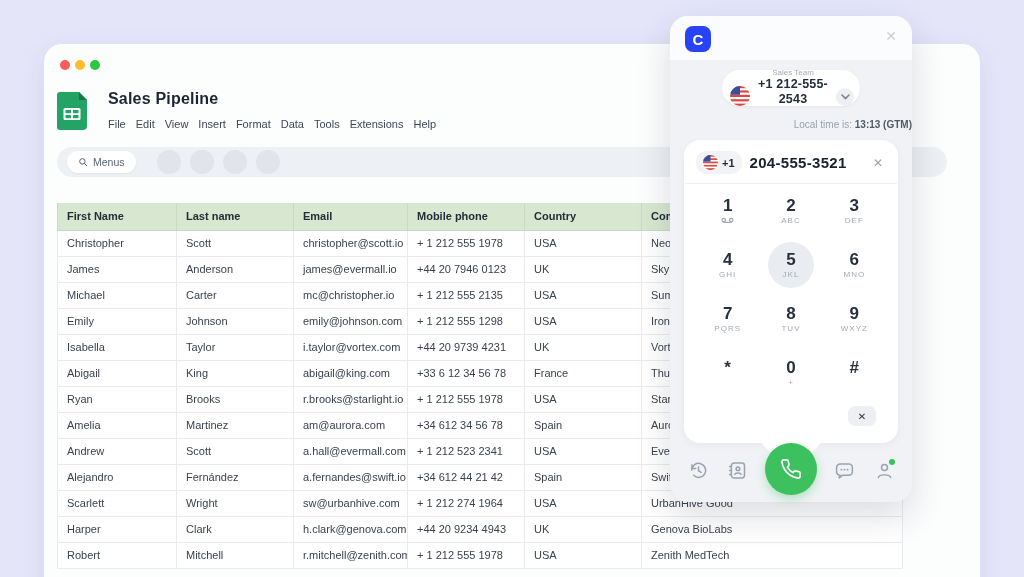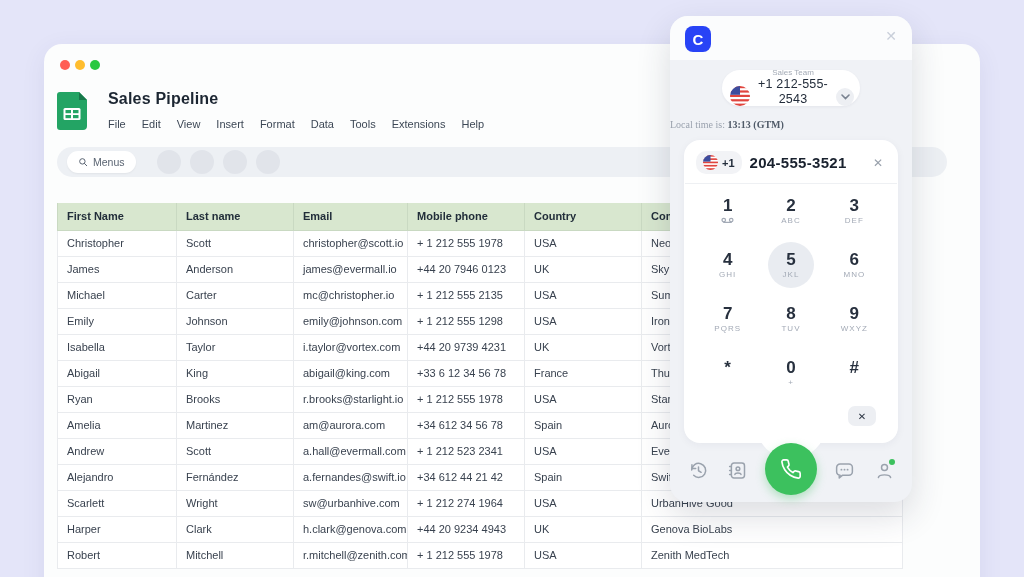--- a/index.html
+++ b/index.html
@@ -16,21 +16,21 @@
     box-shadow: 0 6px 24px rgba(60,60,120,.08);
   }
   
   .traffic { position:absolute; left:16px; top:16px; display:flex; gap:5px; }
   .traffic span { width:10px; height:10px; border-radius:50%; display:block; }
   .t-red { background:#ff5d55; } .t-yellow { background:#ffbd2e; } .t-green { background:#28c840; }
 
   
   .sheets-icon { position:absolute; left:13px; top:48px; width:30px; height:38px; }
   .doc-title { position:absolute; left:64px; top:46px; font-size:16px; font-weight:700; color:#1c2632; letter-spacing:.2px; }
-  .menubar { position:absolute; left:64px; top:74px; display:flex; gap:16px; }
+  .menubar { position:absolute; left:64px; top:74px; display:flex; gap:10px; }
   .menubar span { font-size:11px; color:#3d4856; cursor:default; }
 
   
   .toolbar { position:absolute; left:13px; top:103px; width:890px; height:30px; background:#edf0f4; border-radius:15px; display:flex; align-items:center; }
   .menus-pill { margin-left:10px; height:22px; background:#fff; border-radius:11px; display:flex; align-items:center; gap:5px; padding:0 11px; box-shadow:0 1px 2px rgba(0,0,0,.05); }
   .menus-pill svg { width:10px; height:10px; }
   .menus-pill span { font-size:10.5px; color:#5a6472; }
   .tool-dots { display:flex; gap:9px; margin-left:21px; }
   .tool-dots i { width:24px; height:24px; border-radius:50%; background:#e1e4ea; display:block; }
 
@@ -57,24 +57,24 @@
   .app-logo { position:absolute; left:15px; top:10px; width:26px; height:26px; border-radius:8px;
     background: var(--accent-blue, #2843f6); color:#fff; font-size:15px; font-weight:700;
     display:flex; align-items:center; justify-content:center; }
   .panel-close { position:absolute; right:15px; top:13px; font-size:14px; color:#c9cfda; line-height:1; cursor:pointer; }
 
   .line-pill { position:relative; margin:10px auto 0; width:138px; height:36px; background:#fff; border-radius:18px;
     display:flex; align-items:flex-end; padding:0 6px 0 8px; box-shadow:0 1px 3px rgba(30,40,70,.06); }
   .line-pill .flag { width:20px; height:20px; flex:0 0 auto; }
   .line-texts { flex:1; text-align:center; line-height:1.15; }
   .line-team { font-size:8px; color:#a4abb6; display:block; }
-  .line-number { font-size:12.5px; font-weight:400; color:#232d3b; display:block; letter-spacing:.2px; }
+  .line-number { font-size:12.5px; font-weight:700; color:#232d3b; display:block; letter-spacing:.2px; }
   .line-chevron { width:18px; height:18px; border-radius:50%; background:#edeff3; display:flex; align-items:center; justify-content:center; flex:0 0 auto; }
 
-  .local-time { margin-top:13px; text-align:left; font-size:10px; color:#9aa2ae;font-family:Liberation Serif, serif; }
+  .local-time { margin-top:13px; text-align:right; font-size:10px; color:#9aa2ae; }
   .local-time b { color:#4f5a68; font-weight:700; }
 
   .dial-card { position:absolute; left:14px; top:124px; width:214px; height:303px; background:#fff; border-radius:16px;
     box-shadow:0 2px 8px rgba(30,40,70,.05); }
   .card-bump { position:absolute; left:50%; top:373px; transform:translateX(-50%); width:70px; height:70px; background:#fff; border-radius:50%; }
 
   .num-row { display:flex; align-items:center; padding:11px 12px 9px 12px; }
   .prefix-pill { display:flex; align-items:center; gap:4px; background:#f2f3f6; border-radius:10px; padding:4px 7px; }
   .prefix-pill .flag { width:15px; height:15px; }
   .prefix-pill b { font-size:11px; color:#232d3b; }

